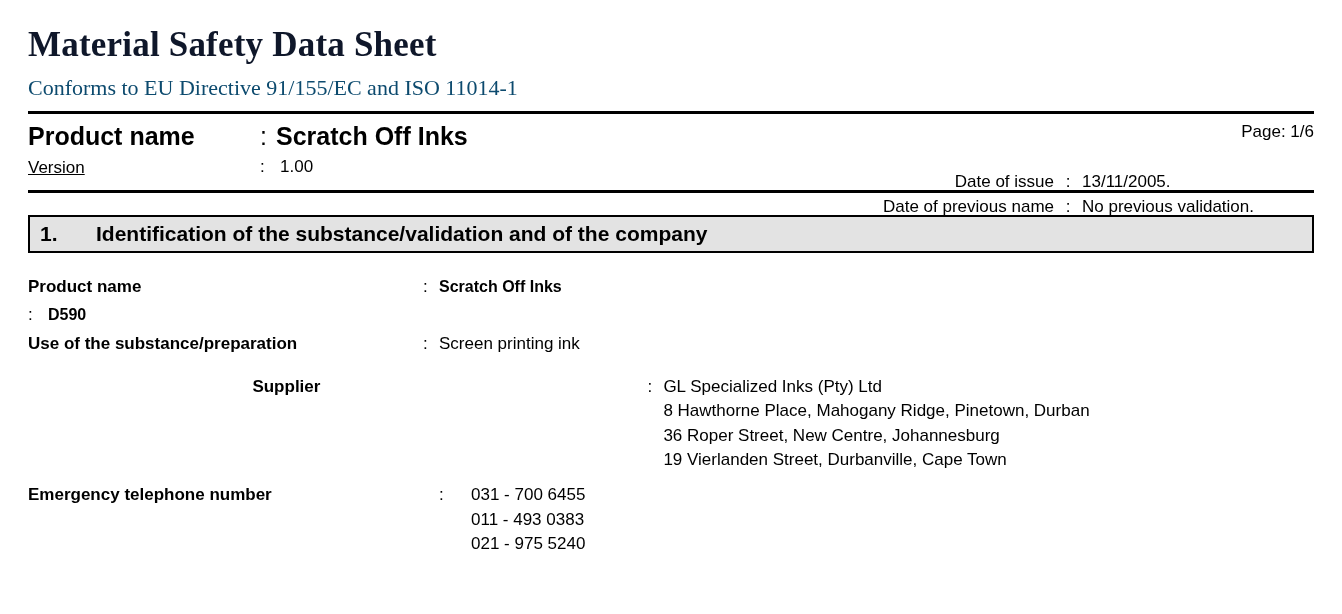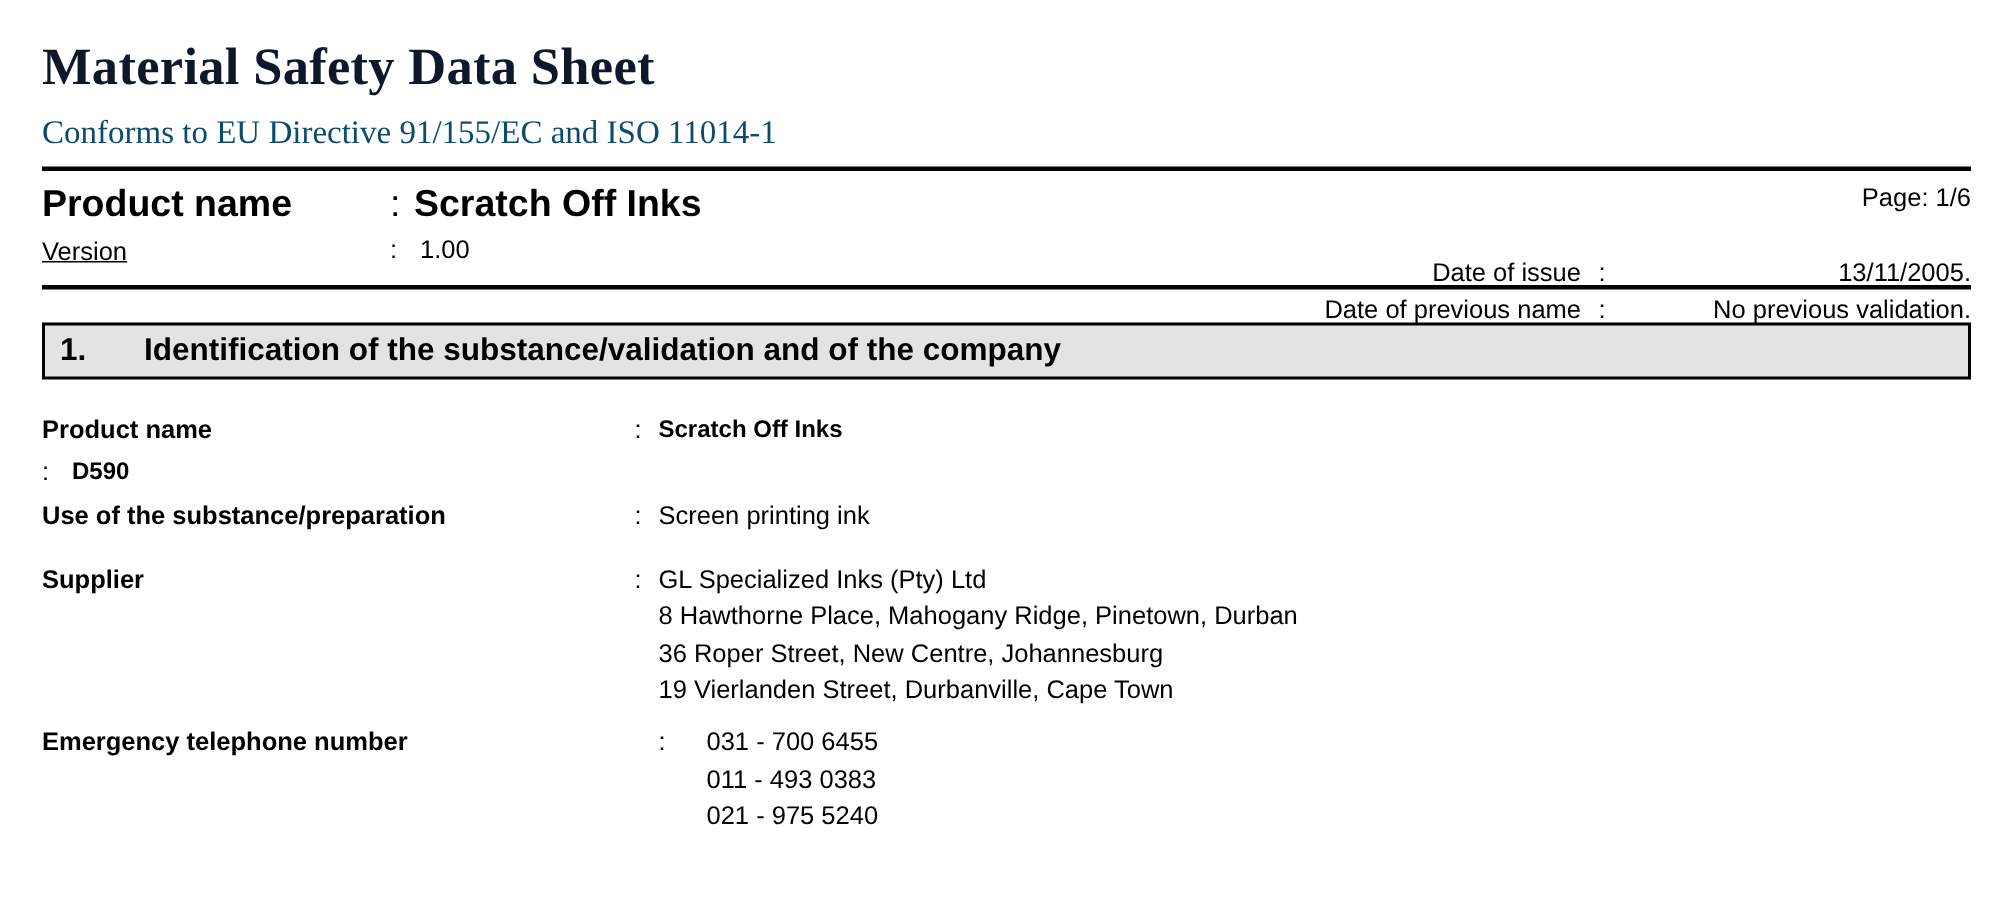--- a/index.html
+++ b/index.html
@@ -114,21 +114,20 @@
     text-align: right;
   }
   .date-colon {
     font-size: 17px;
     width: 28px;
     text-align: center;
   }
   .date-value {
     font-size: 17px;
     width: 232px;
-    text-align: right;
   }
 
   
   .section-bar {
     margin-top: 22px;
     border: 2px solid #000;
     background: #e3e3e3;
     height: 38px;
     display: flex;
     align-items: center;
@@ -236,21 +235,21 @@
         <div class="field-colon">:</div>
         <div class="field-value bold indent1">D590</div>
       </div>
 
       <div class="field-row" style="">
         <div class="field-label">Use of the substance/preparation</div>
         <div class="field-colon">:</div>
         <div class="field-value">Screen printing ink</div>
       </div>
 
-      <div class="field-row" style="margin-top:18px;">
+      <div class="field-row" style="margin-top:18px;justify-content:center;">
         <div class="field-label">Supplier</div>
         <div class="field-colon">:</div>
         <div class="field-value">GL Specialized Inks (Pty) Ltd
 8 Hawthorne Place, Mahogany Ridge, Pinetown, Durban
 36 Roper Street, New Centre, Johannesburg
 19 Vierlanden Street, Durbanville, Cape Town</div>
       </div>
 
       <div class="field-row" style="margin-top:10px;gap:16px;">
         <div class="field-label">Emergency telephone number</div>

